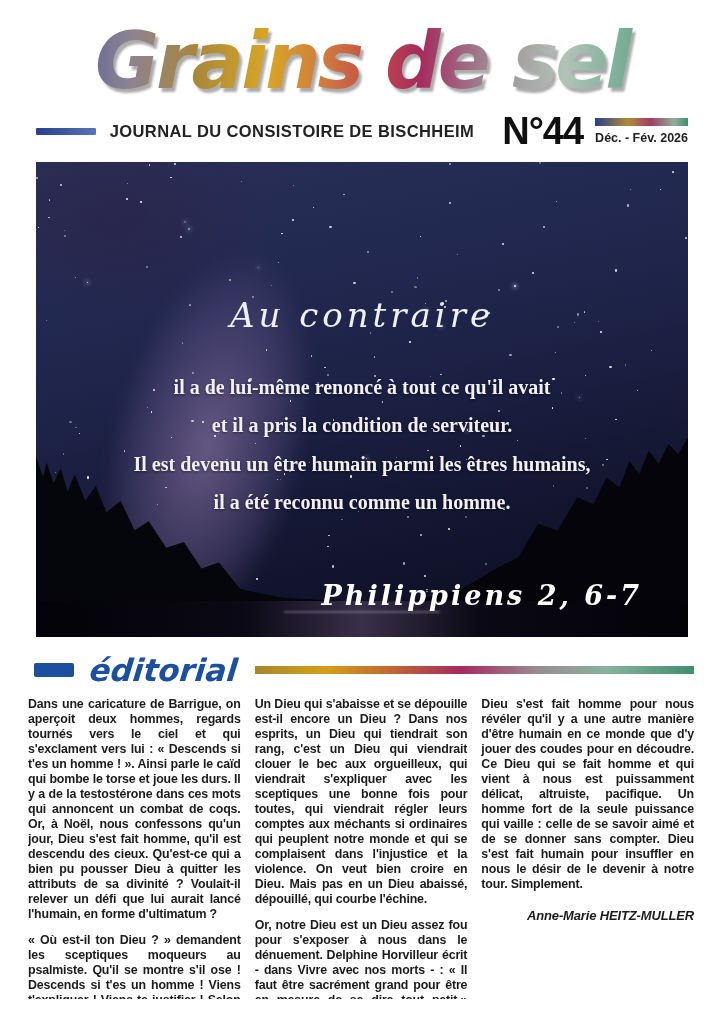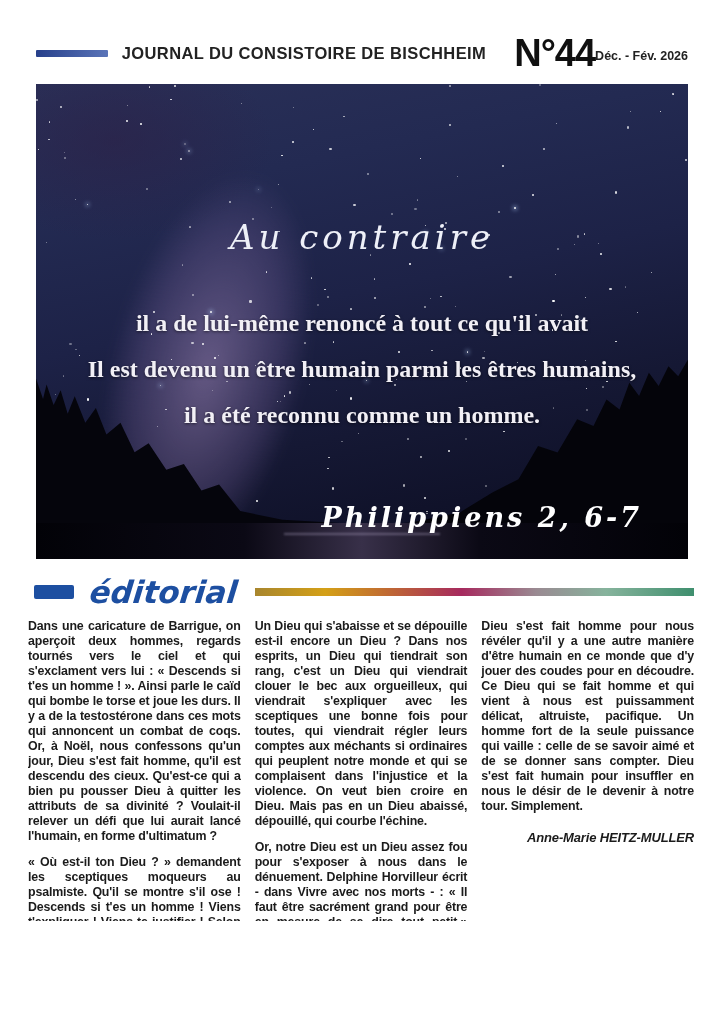--- a/index.html
+++ b/index.html
@@ -28,21 +28,21 @@
     display:flex; align-items:center; margin:10px 36px 0 36px;
   }
   .bar { height:7px; border-radius:1px; }
   .bar-left { width:118px; background:linear-gradient(90deg,#27408b,#5a74b8); margin-right:14px; }
   .journal-line {
     font-weight:700; font-size:16.5px; letter-spacing:0.4px; color:#222;
     white-space:nowrap;
   }
   .bar-mid { flex:1; background:linear-gradient(90deg,#a39aa0,#8fae9d 55%,#3f8f6e); margin:0 14px; }
   .issue-no { font-size:38px; font-weight:800; color:#101010; letter-spacing:-1px; }
-  .issue-date-block { width:108px; display:flex; flex-direction:row; align-items:flex-start; }
+  .issue-date-block { width:108px; margin-left:12px; display:flex; flex-direction:column; align-items:flex-start; }
   .bar-date { width:100%; height:8px;
     background:linear-gradient(90deg,#27408b,#b08a3a 35%,#a23f66 60%,#8fae9d 85%,#3f8f6e); }
   .issue-date { margin-top:5px; font-size:12.5px; font-weight:700; color:#222; white-space:nowrap; }
 
   
   .hero {
     position:relative; margin:9px 36px 0 36px; height:475px; overflow:hidden;
     background:linear-gradient(168deg,#2a3058 0%,#232a52 22%,#1d2247 45%,#151834 68%,#0a0b1e 100%);
   }
   .milkyway {
@@ -82,23 +82,23 @@
     position:absolute; top:35px; left:0; width:100%; text-align:center;
     font-weight:700; font-size:20px; line-height:1.5; color:#f4f4fa;
     text-shadow:0 1px 4px rgba(0,0,0,0.6);
   }
   .hero-script {
     position:absolute; top:133px; left:0; width:100%; text-align:center;
     font-family:"DejaVu Serif", serif; font-style:italic; font-weight:400;
     font-size:34px; letter-spacing:4px; color:#eef0f8;
   }
   .hero-body {
-    position:absolute; top:216px; left:0; width:100%; text-align:center;
+    position:absolute; top:206px; left:0; width:100%; text-align:center;
     font-family:"Liberation Serif", serif; font-weight:700;
-    font-size:24px; line-height:1.92; color:#f2f0f6;
+    font-size:20px; line-height:1.92; color:#f2f0f6;
     text-shadow:0 1px 3px rgba(0,0,0,0.55);
   }
   .hero-ref {
     position:absolute; right:46px; bottom:26px;
     font-family:"DejaVu Serif", serif; font-style:italic; font-weight:700;
     font-size:27px; letter-spacing:3px; color:#ffffff;
   }
 
   
   .edit-head { display:flex; align-items:center; margin:15px 30px 0 34px; height:36px; }
@@ -130,20 +130,21 @@
   .foot-bar-right { width:96px; background:linear-gradient(90deg,#577f6d,#6fa089); margin-left:16px; }
   .cities { font-size:13.5px; font-weight:700; letter-spacing:0.2px; white-space:nowrap; }
   .cities span { padding:0 1px; }
 </style>
 </head>
 <body>
 
 <div class="page">
 
   <div class="header">
+    <div class="masthead">Grains de sel</div>
     <div class="subtitle-row">
       <div class="bar bar-left"></div>
       <div class="journal-line">JOURNAL DU CONSISTOIRE DE BISCHHEIM</div>
       <div class="bar bar-mid"></div>
       <div class="issue-no">N°44</div>
       <div class="issue-date-block">
         <div class="bar-date"></div>
         <div class="issue-date">Déc. - Fév. 2026</div>
       </div>
     </div>
@@ -344,20 +345,21 @@
         <div class="star" style="left: 48.1366%; top: 65.9461%; width: 2.35036px; height: 2.35036px; opacity: 0.907823;"></div>
         <div class="star" style="left: 82.4638%; top: 33.5821%; width: 1.22549px; height: 1.22549px; opacity: 0.516212;"></div>
       </div>
     <div class="trees-left"></div>
     <div class="trees-right"></div>
     <div class="lake"></div>
 
     <div class="hero-script">Au contraire</div>
     <div class="hero-body">
       <div>il a de lui-même renoncé à tout ce qu'il avait</div>
+      <div>et il a pris la condition de serviteur.</div>
       <div>Il est devenu un être humain parmi les êtres humains,</div>
       <div>il a été reconnu comme un homme.</div>
     </div>
     <div class="hero-ref">Philippiens 2, 6-7</div>
   </div>
 
   <div class="edit-head">
     <div class="edit-block"></div>
     <div class="edit-title">éditorial</div>
     <div class="edit-bar"></div>

